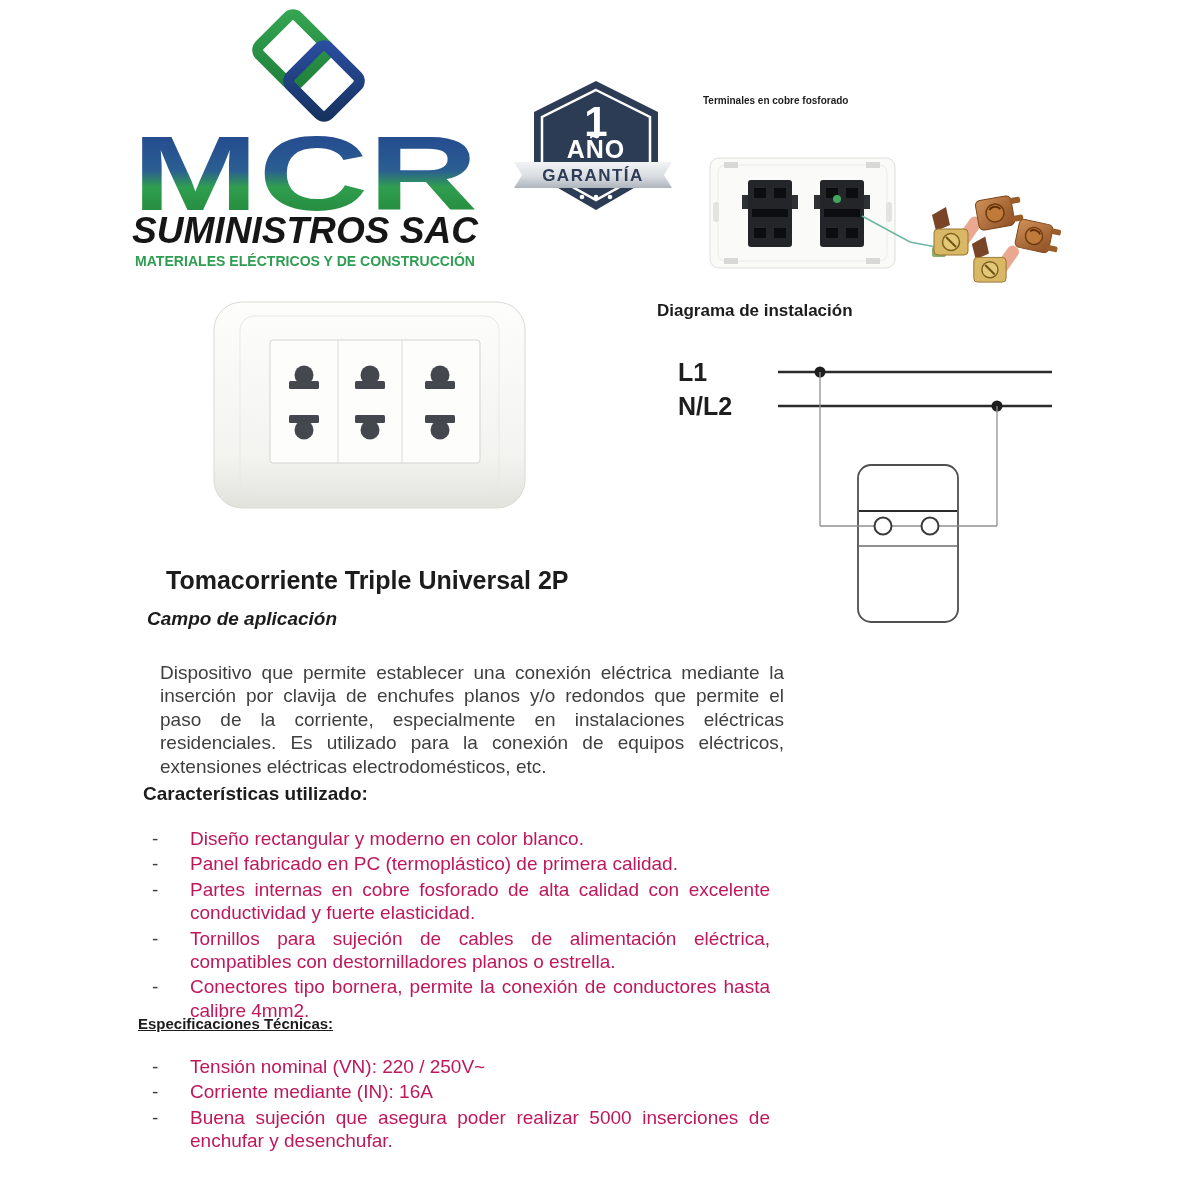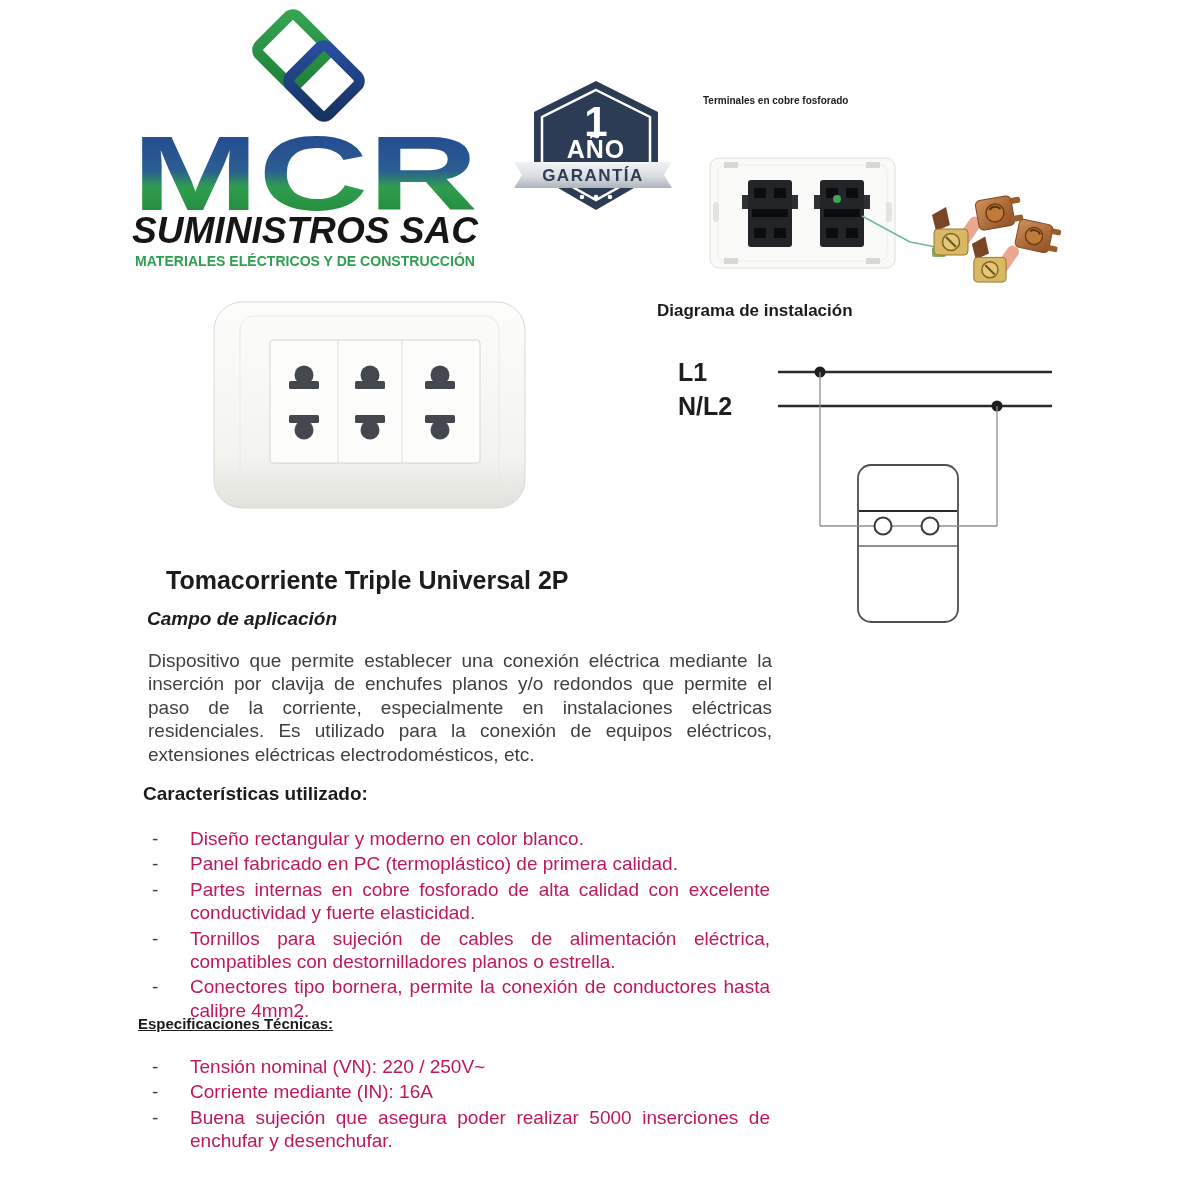--- a/index.html
+++ b/index.html
@@ -8,21 +8,21 @@
   .abs{position:absolute;}
   .main-title{left:505px;top:26px;width:422px;text-align:center;
               font-size:27px;font-weight:bold;color:#141414;letter-spacing:.3px;}
   .sub-heading{font-weight:bold;color:#1c1c1c;}
   .terminals-heading{left:703px;top:95px;font-size:10px;}
   .diagram-heading{left:657px;top:301px;font-size:17px;text-align:center;}
   .product-heading{left:154px;top:566px;font-size:25px;margin-left:12px;}
   .campo-heading{left:147px;top:608px;font-size:19px;font-style:italic;}
   .features-heading{left:143px;top:783px;font-size:19px;}
   .specs-heading{left:138px;top:1015px;font-size:15px;text-decoration:underline;}
-  .body-par{left:148px;top:649px;width:624px;margin:0;font-size:19px;
+  .body-par{left:148px;top:649px;width:624px;margin:12px;font-size:19px;
             line-height:23.4px;text-align:justify;color:#3f3f3f;}
   .blist{left:152px;width:618px;}
   .feat-list{top:827px;}
   .spec-list{top:1055px;}
   .bullet-item{display:flex;margin-bottom:2px;}
   .dash{width:38px;flex:0 0 38px;font-size:19px;line-height:23.4px;color:#3f3f3f;}
   .bullet-text{flex:1;font-size:19px;line-height:23.4px;text-align:justify;color:#be185d;}
   svg text{font-family:"Liberation Sans",sans-serif;}
 </style>
 </head>

